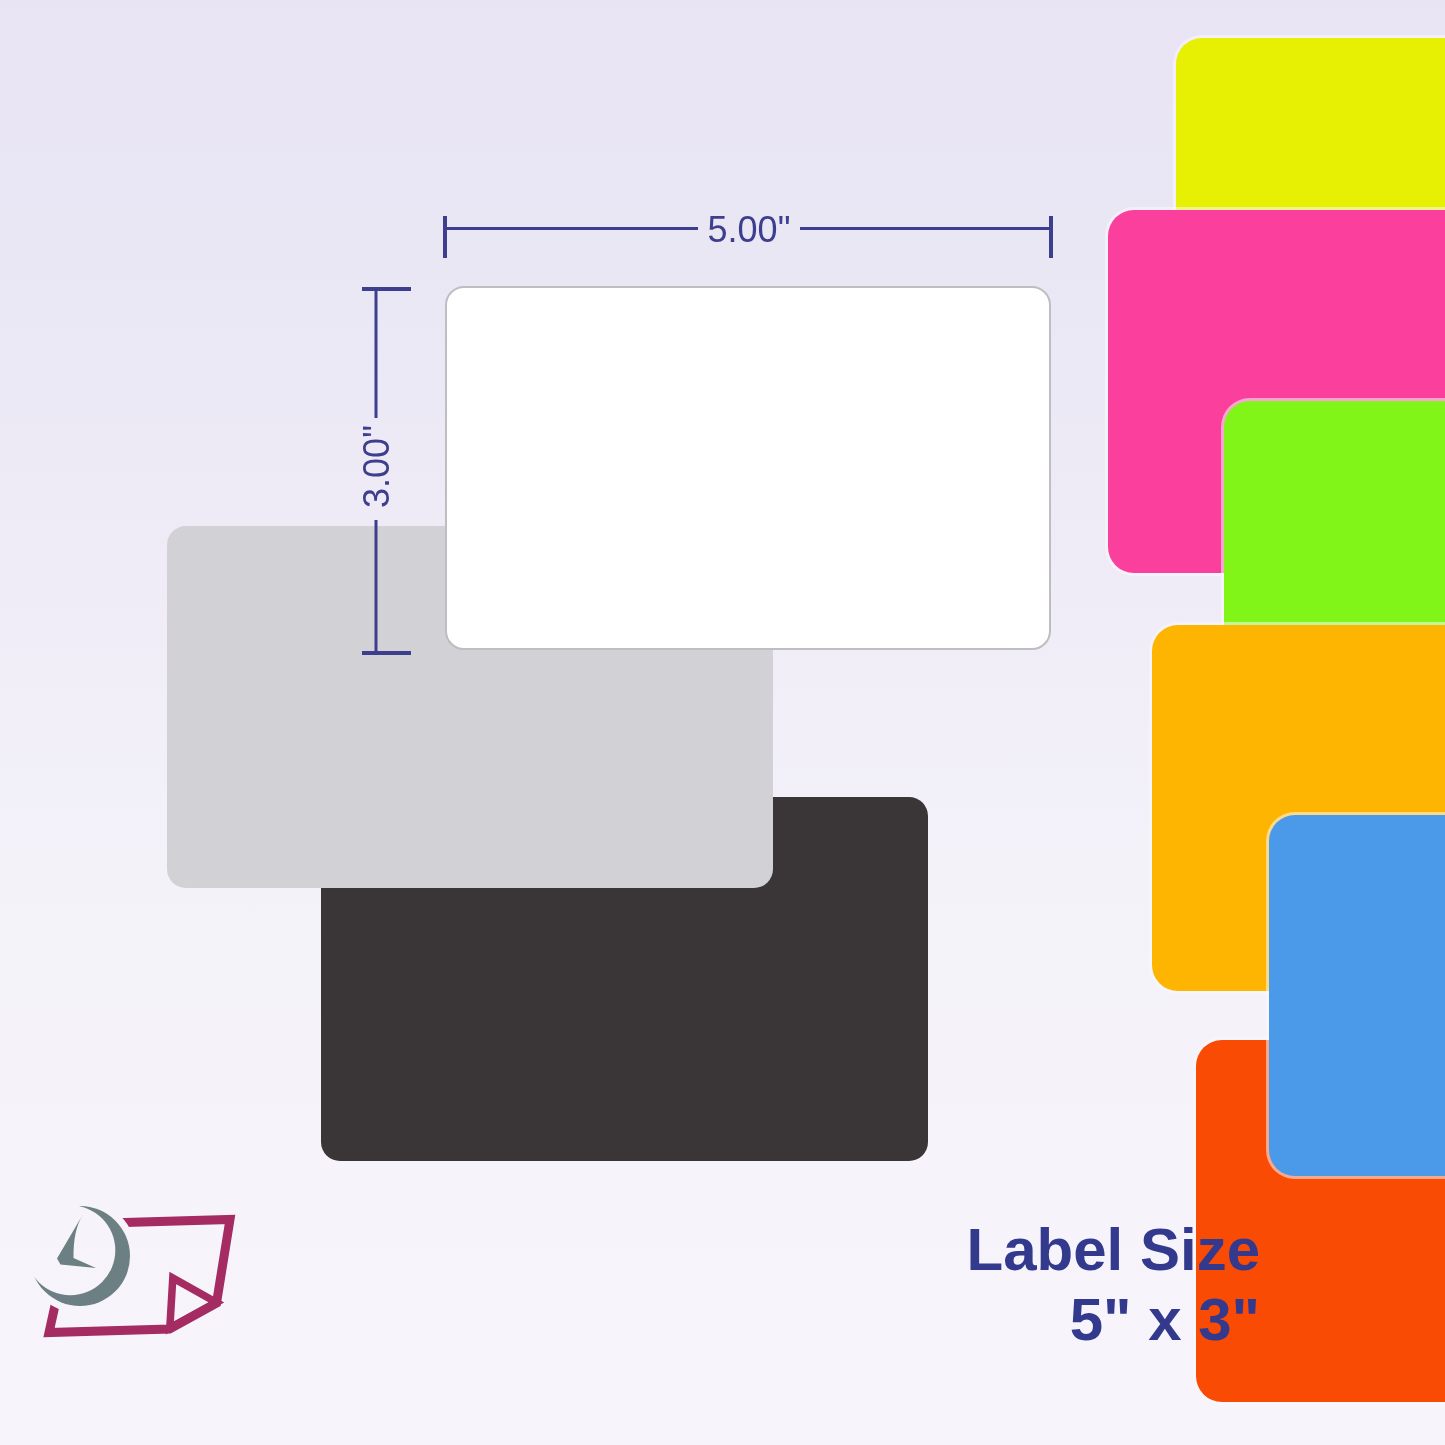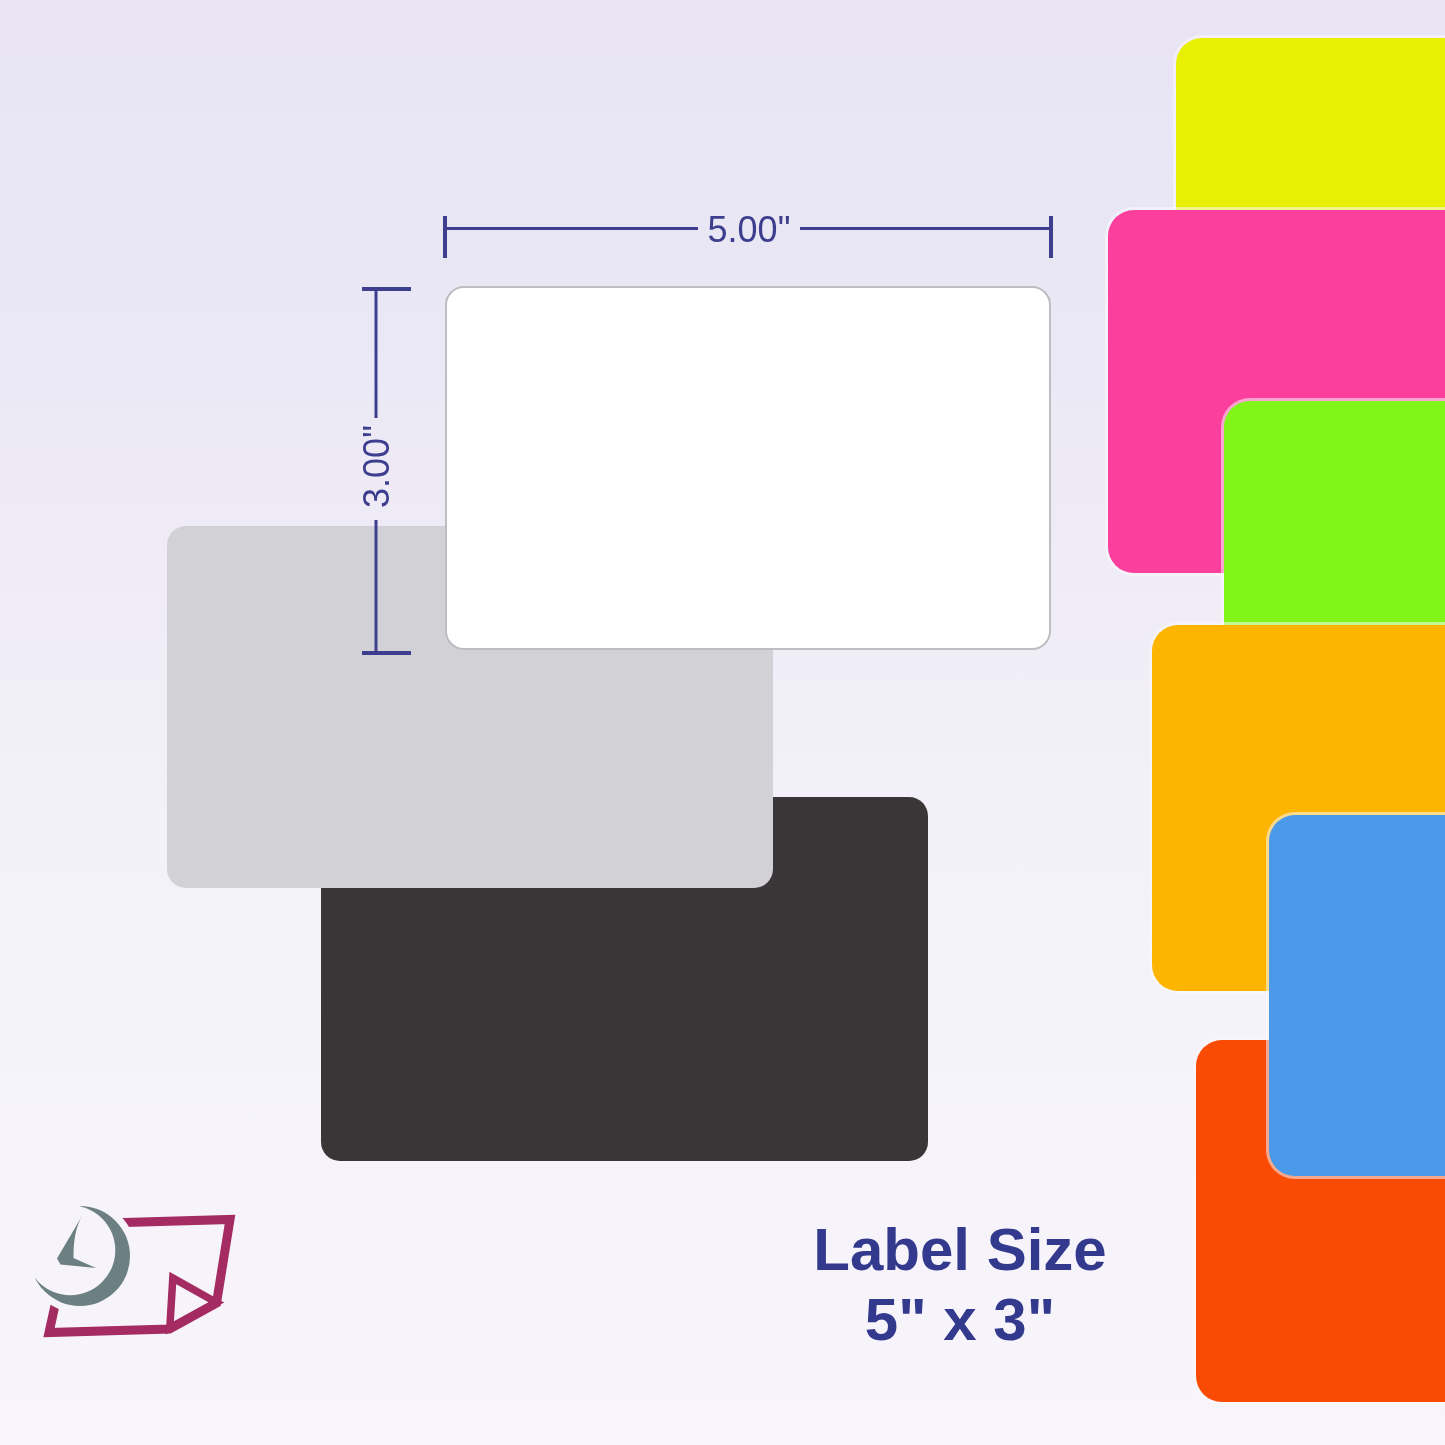--- a/index.html
+++ b/index.html
@@ -66,15 +66,15 @@
 
     <path d="M196.5,132.5 L152.8,108 L149.8,158 Z" fill="none" stroke="#a42c62" stroke-width="7.5"></path>
 
     <g mask="url(#crescent)">
       <rect x="0" y="26" width="130" height="120" fill="#6c7f82"></rect>
     </g>
 
     <path d="M62.6,45 L37,88.5 L40.5,94.5 L76,98 L53.5,88 Q 53,61 62.6,45 Z" fill="#6c7f82"></path>
   </svg>
 
-  <div style="position:absolute;left:660px;top:1215px;width:600px;text-align:center;z-index:42;color:#333a8e;font-weight:bold;font-size:60px;line-height:70px;">Label Size<br>5" x 3"</div>
+  <div style="position:absolute;left:660px;top:1215px;width:600px;text-align:right;z-index:42;color:#333a8e;font-weight:bold;font-size:60px;line-height:70px;">Label Size<br>5" x 3"</div>
 
 </div>
 
 </body></html>

